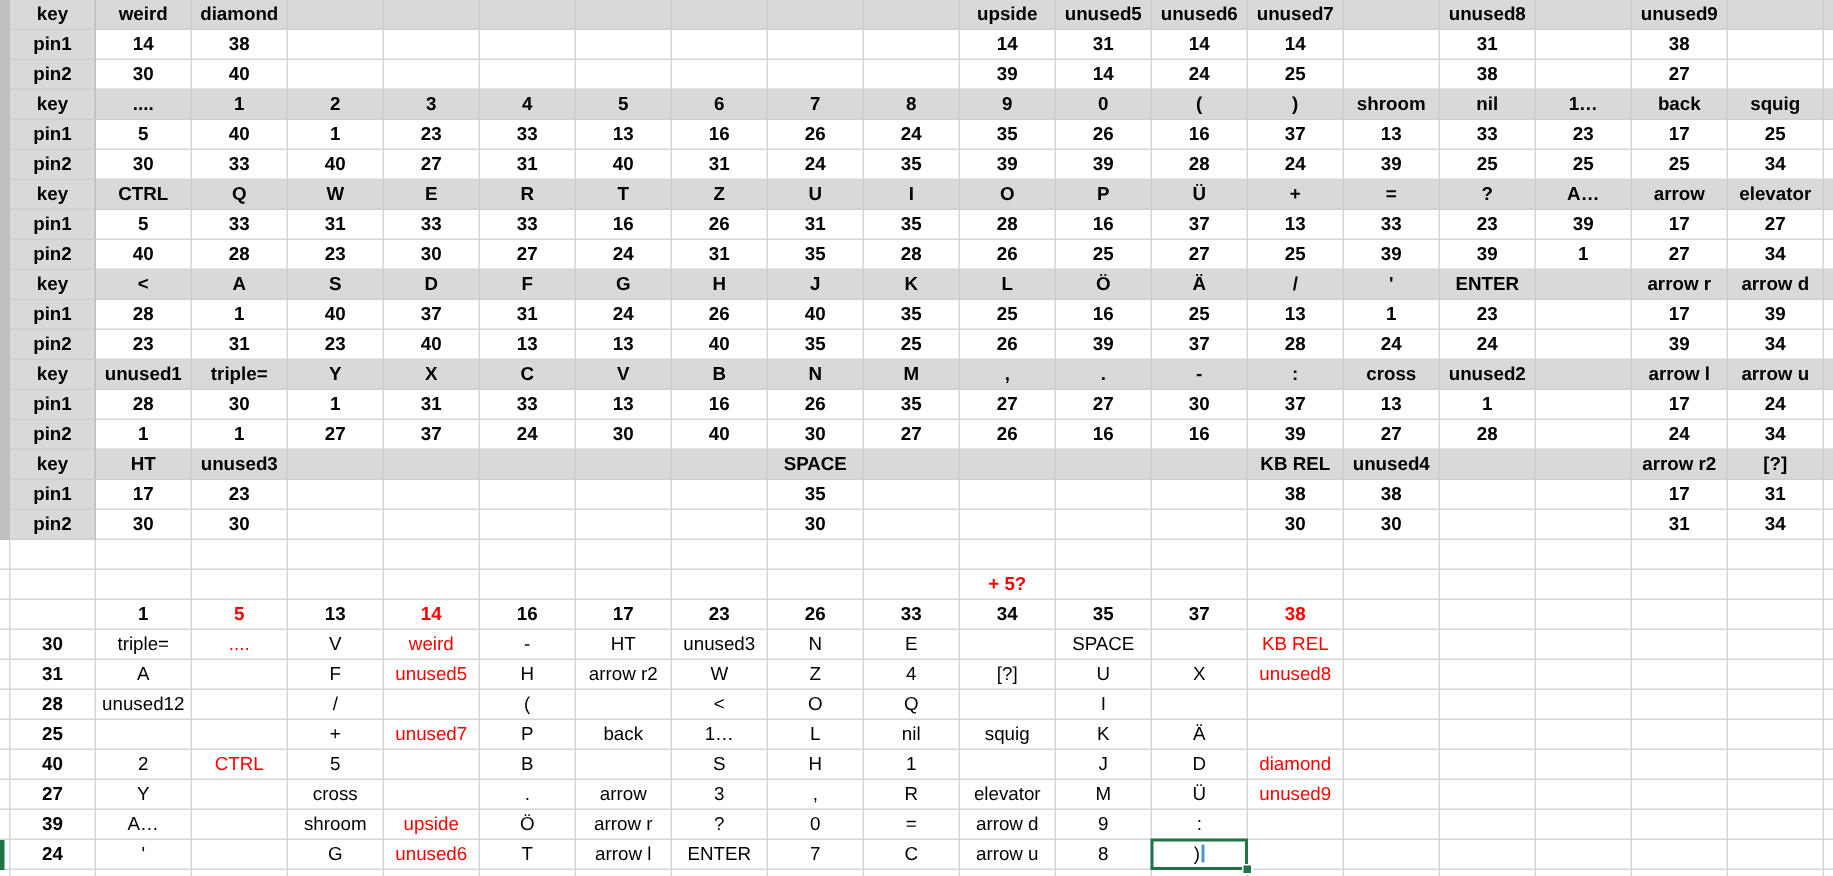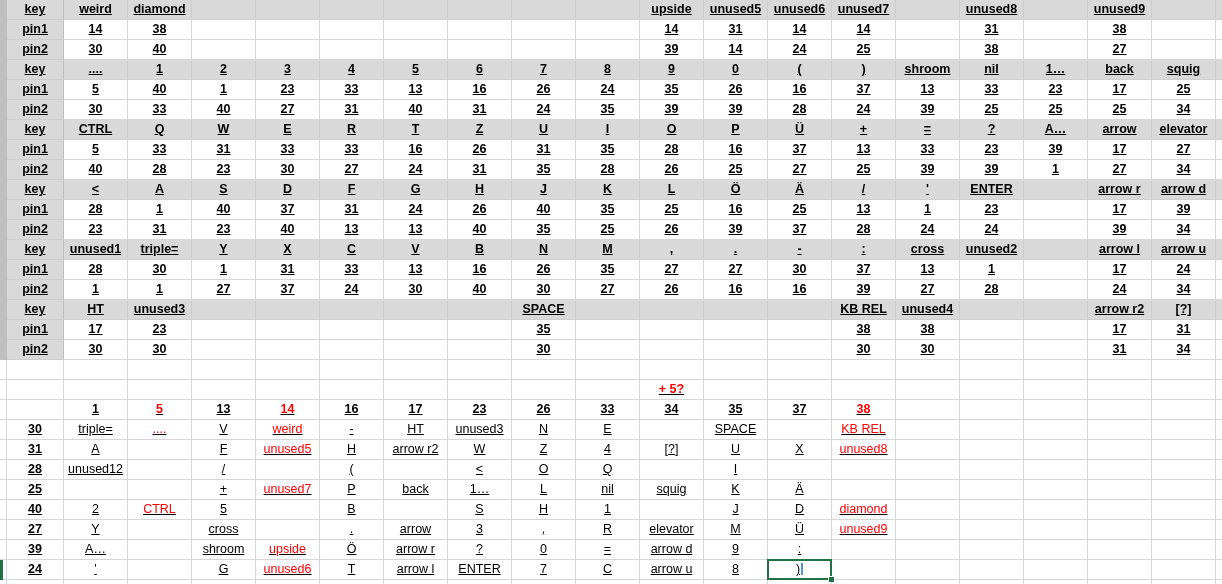--- a/index.html
+++ b/index.html
@@ -1,18 +1,18 @@
 <!DOCTYPE html>
 <html><head>
 <meta charset="utf-8">
 <style>
   html,body{margin:0;padding:0;background:#fff;}
   body{font-family:"Liberation Sans",sans-serif;font-size:12.5px;color:#000;}
   #app{position:relative;width:1222px;height:584px;background:#fff;overflow:hidden;}
-  .row{display:flex;height:20px;text-decoration:underline;}
+  .row{display:flex;height:20px;}
   .cell{box-sizing:border-box;flex-shrink:0;border-right:1px solid #d6d6d6;border-bottom:1px solid #d6d6d6;
         text-align:center;line-height:19px;white-space:nowrap;overflow:visible;}
   .c7{width:7px}.c57{width:57px}.c64{width:64px}
   .c6{width:6px;border-right:none;}
   .bold{font-weight:bold;}
   .red{color:#fe0000;}
   .grayc{background:#d9d9d9;border-right-color:rgba(0,0,0,0.05);border-bottom-color:#cfcfcf;}
   .labelcol{background:#d9d9d9;border-bottom-color:rgba(0,0,0,0.05);border-right-color:rgba(0,0,0,0.12);}
   .strip{background:#bfbfbf;border-right:none;border-bottom:none;}
   .nob{border-bottom:none;}

